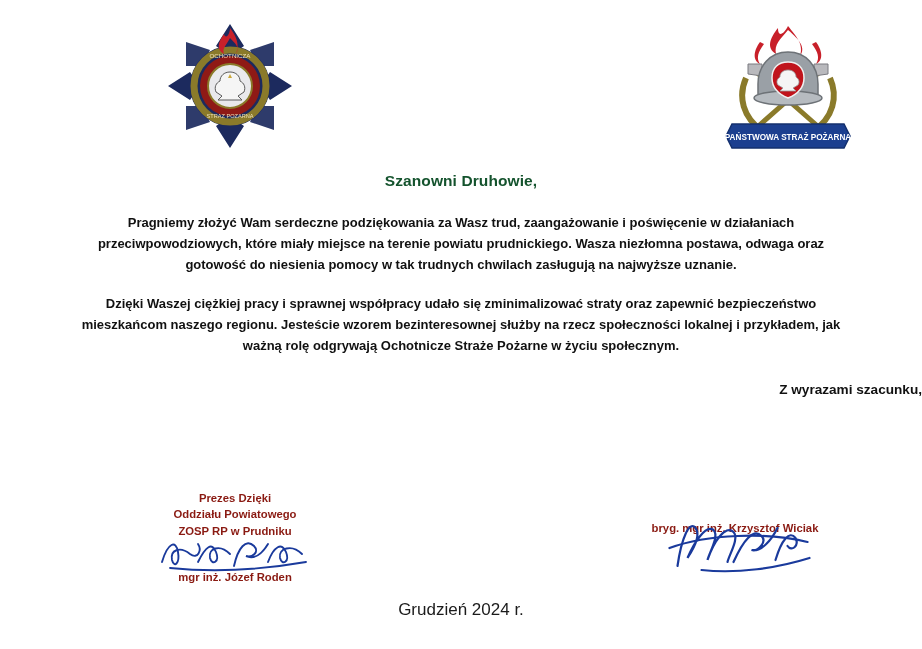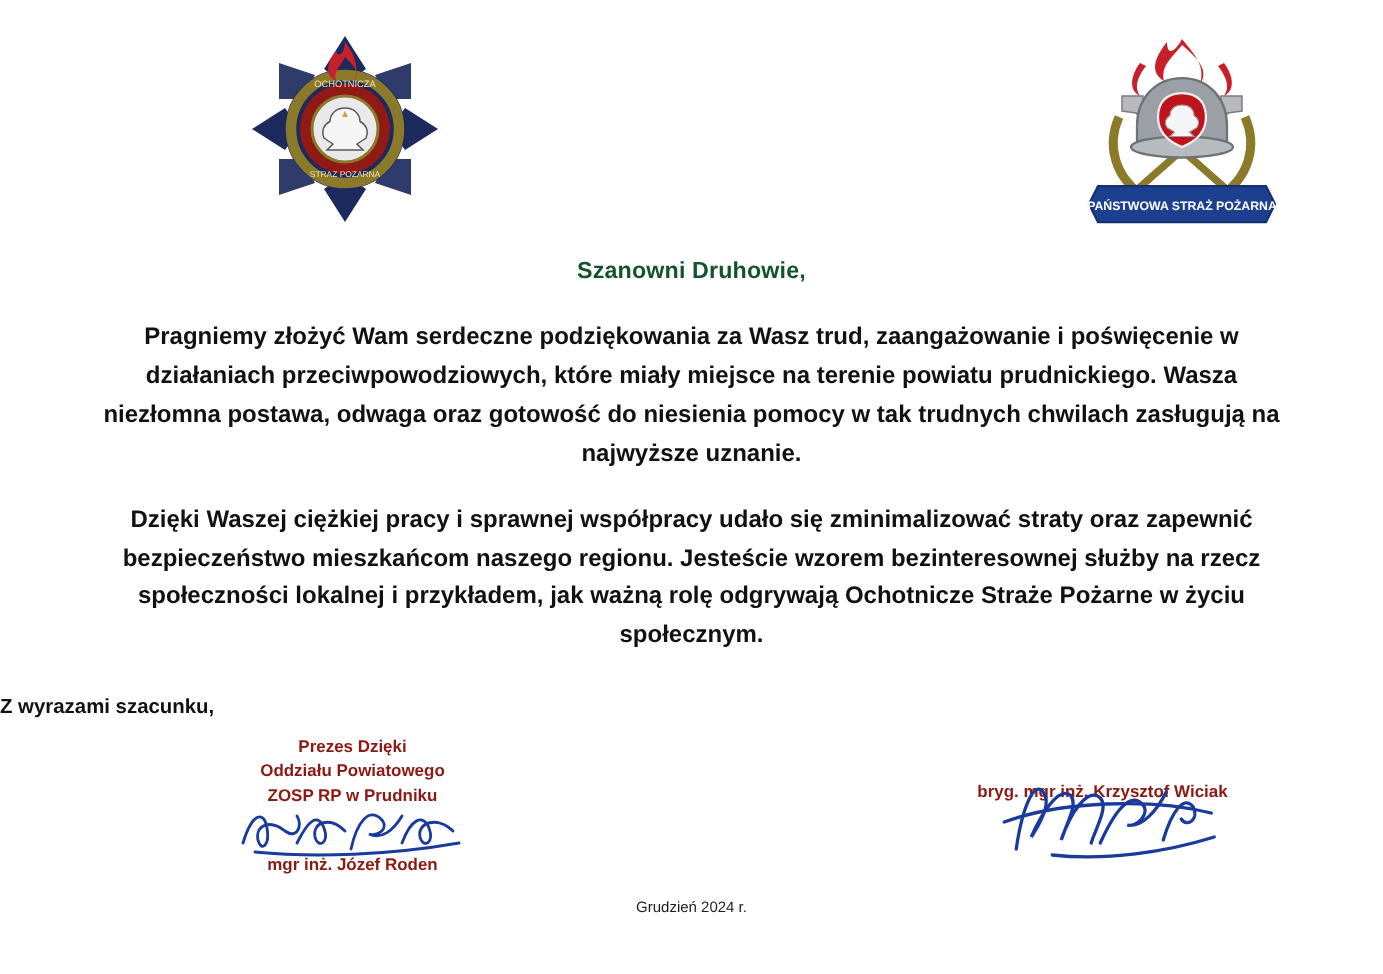--- a/index.html
+++ b/index.html
@@ -60,28 +60,28 @@
     font-weight: bold;
     color: #14532d;
     margin: 0 0 22px 0;
     letter-spacing: 0.1px;
   }
 
   .para {
     width: 790px;
     margin: 0 auto 18px auto;
     text-align: center;
-    font-size: 16px;
+    font-size: 13px;
     font-weight: bold;
     line-height: 1.62;
     color: #111111;
   }
 
   .closing {
-    text-align: left;
+    text-align: right;
     font-size: 13.6px;
     font-weight: bold;
     color: #111111;
     margin: 26px 0 0 0;
   }
 
   
   .signatures {
     position: absolute;
     top: 490px;
@@ -114,21 +114,21 @@
   }
   .sig-scribble-left  { top: 42px; width: 170px; height: 44px; }
   .sig-scribble-right { top: 28px; width: 175px; height: 56px; }
 
   .date {
     position: absolute;
     top: 600px;
     left: 0;
     width: 922px;
     text-align: center;
-    font-size: 10px;
+    font-size: 17px;
     color: #1b1b1b;
   }
 </style>
 </head>
 <body>
 
 <div class="page">
 
   <div class="emblems">
 

